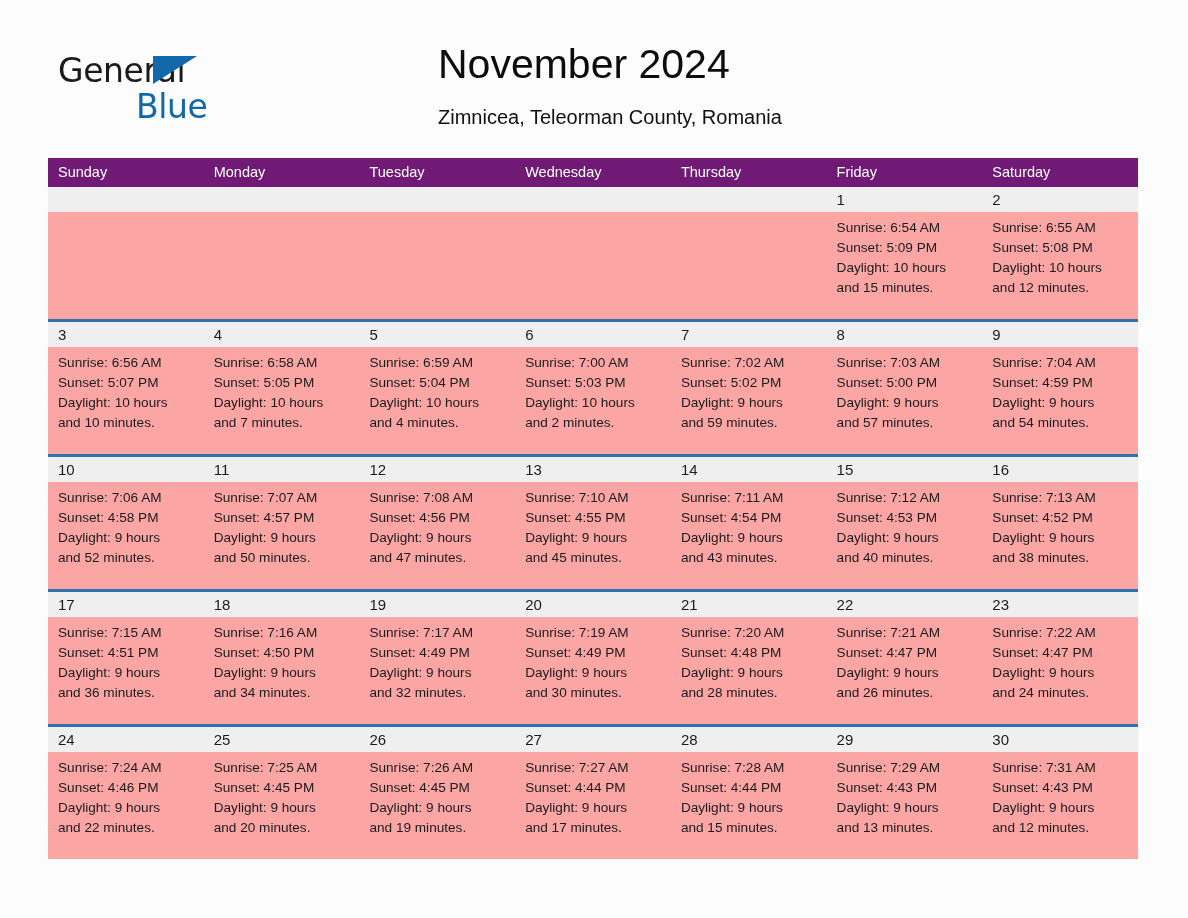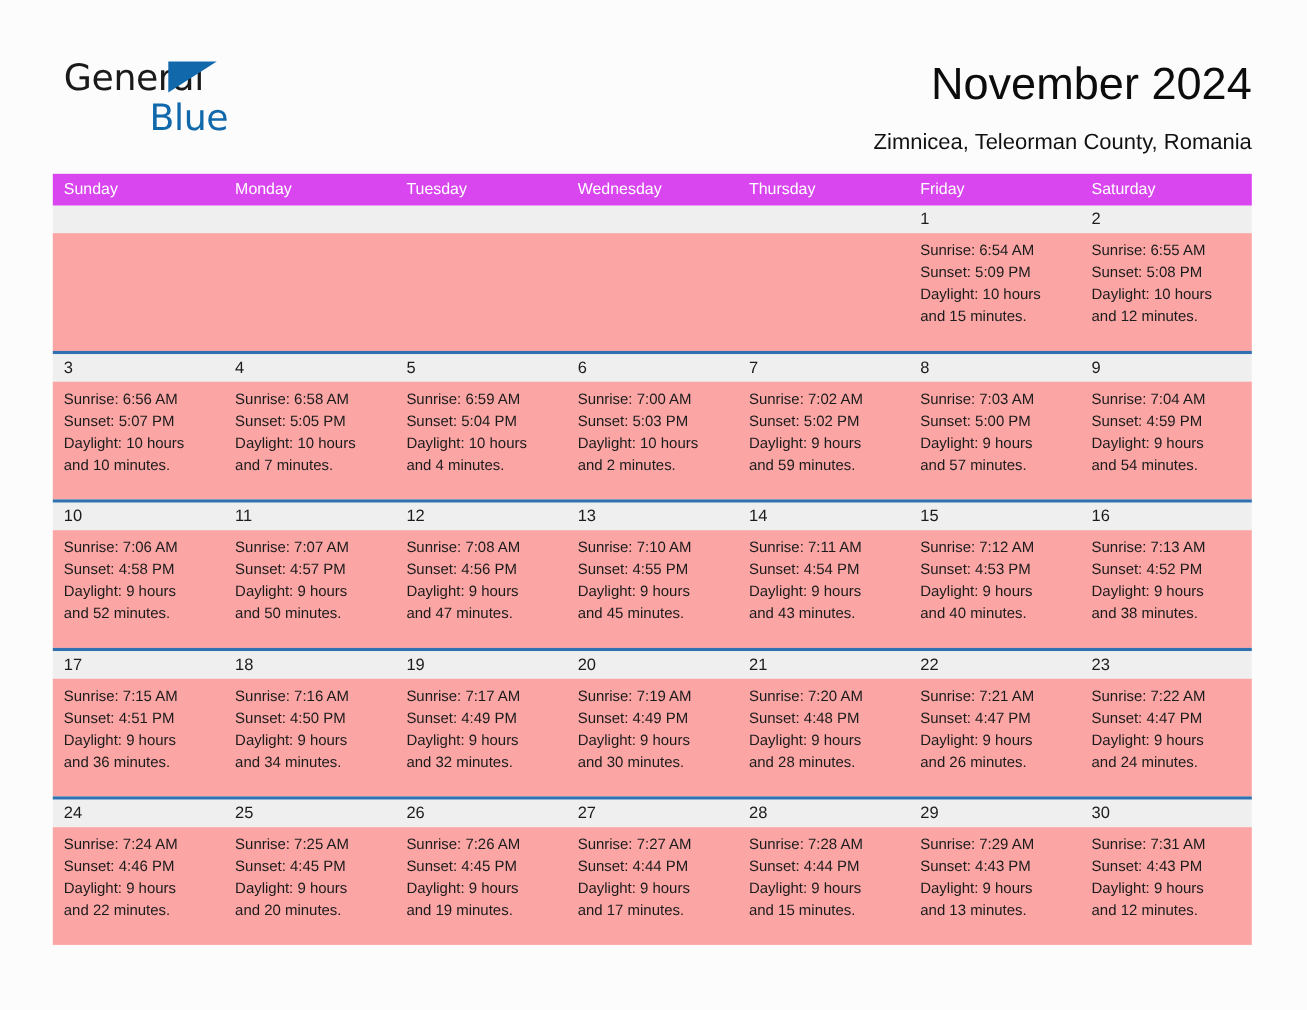--- a/index.html
+++ b/index.html
@@ -67,22 +67,21 @@
     line-height: 38px;
     color: #1168ab;
     letter-spacing: -0.4px;
     font-family: "DejaVu Sans", sans-serif;
     font-weight: 400;
   }
 
   .titles {
     position: absolute;
     right: 0;
-    top: 12px;
-    text-align: right;
+    top: 0;
     width: 700px;
   }
   .cal-title {
     font-size: 41px;
     line-height: 52px;
     color: #0c0c0c;
     font-weight: 400;
     letter-spacing: 0px;
     white-space: nowrap;
   }
@@ -97,21 +96,21 @@
 
   
   .calendar {
     position: absolute;
     left: 48px;
     top: 158px;
     width: 1090px;
   }
   .dow-row {
     display: flex;
-    background: #d946ef;
+    background: #701a75;
     height: 29px;
   }
   .dow {
     flex: 1 1 0;
     color: #ffffff;
     font-size: 14.5px;
     line-height: 29px;
     padding-left: 10px;
     box-sizing: border-box;
     white-space: nowrap;

